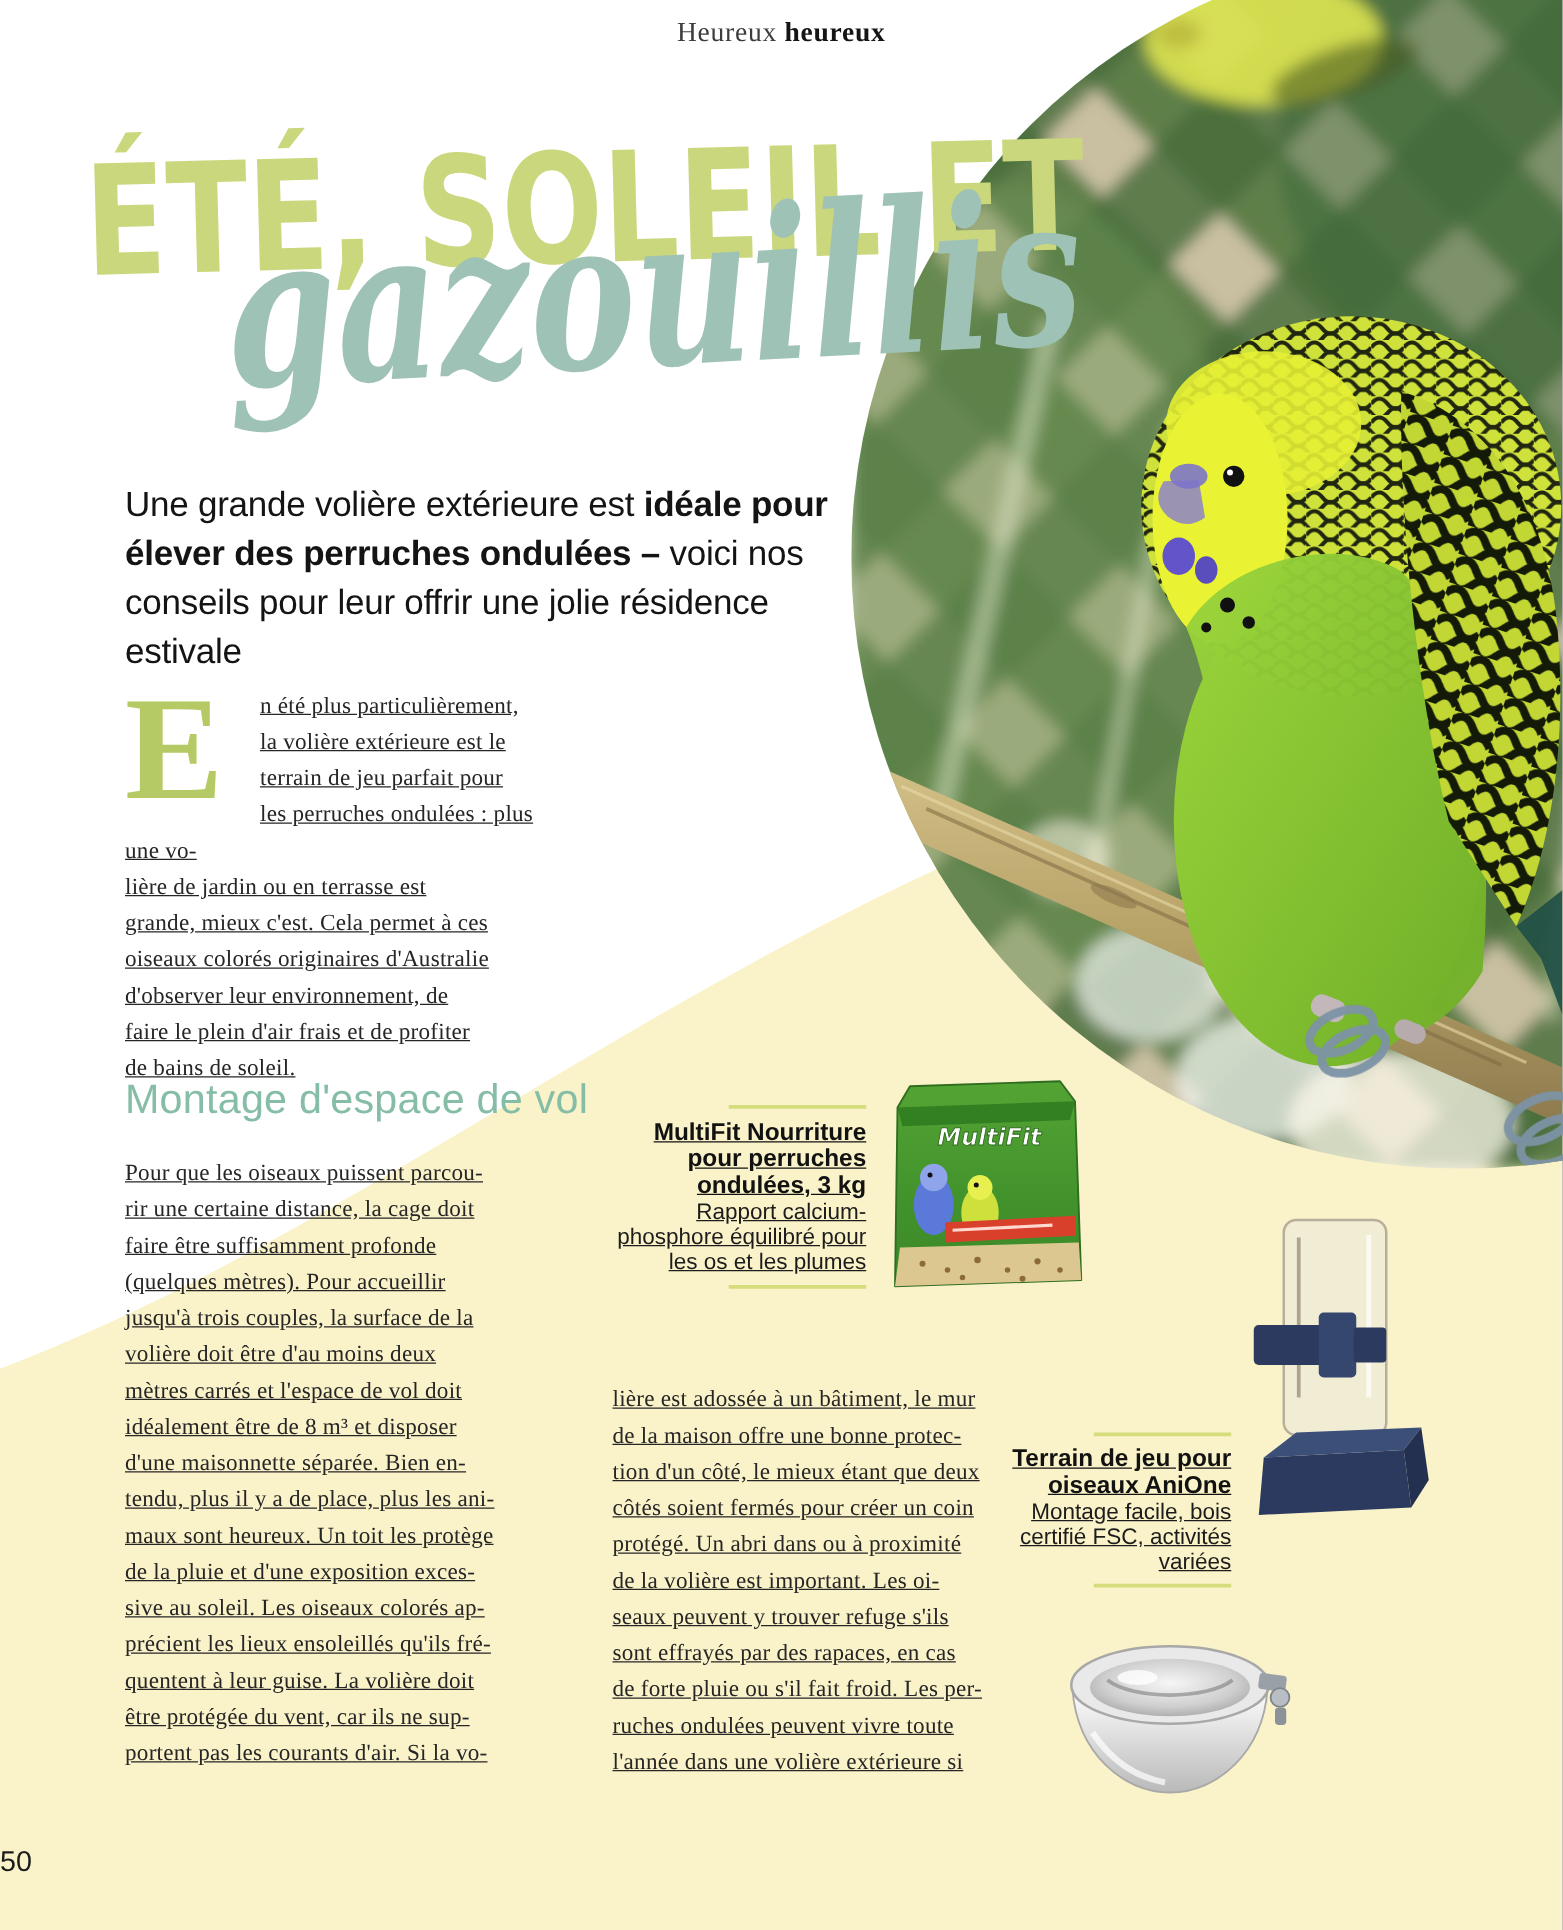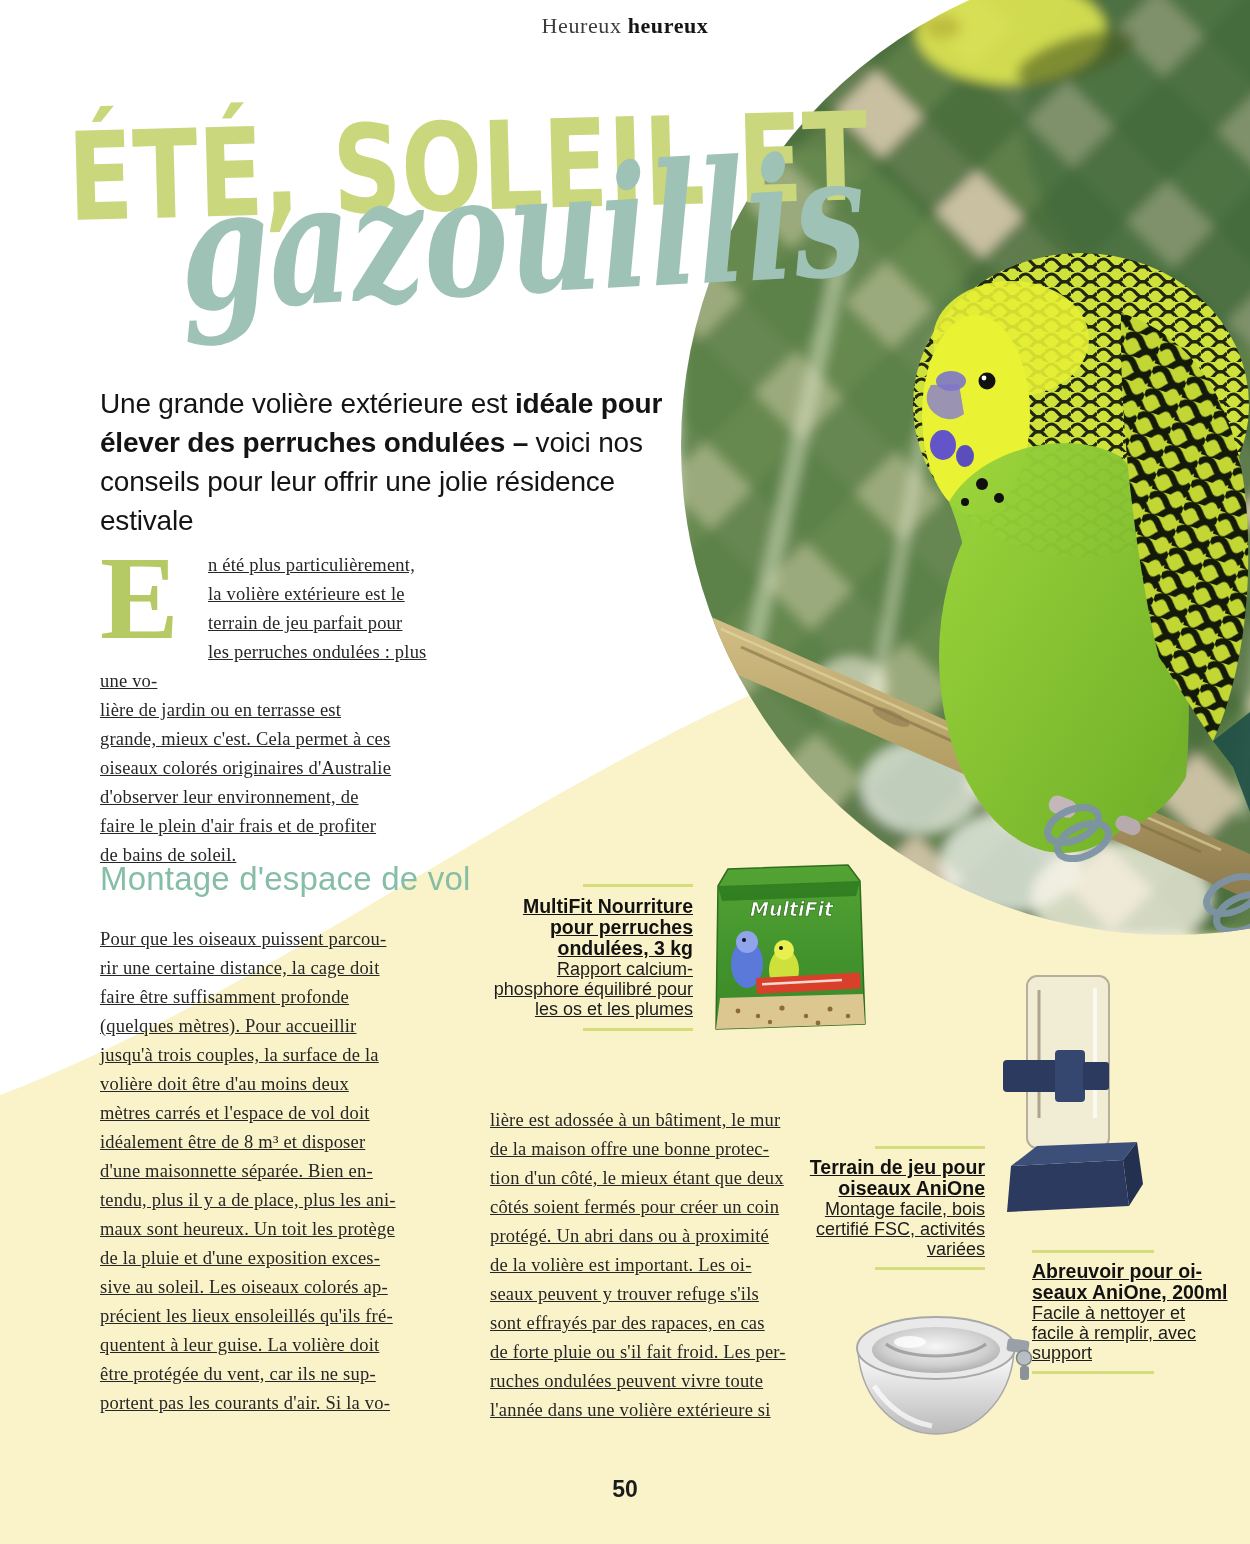--- a/index.html
+++ b/index.html
@@ -51,22 +51,22 @@
   .co-terrain .rule.bottom{margin:8px 0 0 auto;}
   .co-abreuvoir{left:1032px;top:1250px;width:205px;text-align:left;}
   .co-abreuvoir .rule{width:122px;margin:0 0 8px 0;}
   .co-abreuvoir .rule.bottom{margin:8px 0 0 0;}
 
   .prod{position:absolute;z-index:3;}
   .prod-bag{left:698px;top:856px;}
   .prod-feeder{left:995px;top:968px;}
   .prod-bowl{left:840px;top:1286px;}
 
-  .page-number{position:absolute;left:0;right:0;top:1476px;text-align:center;z-index:3;
-    font-weight:700;font-size:23px;color:#1b1b1b;}
+  .page-number{position:absolute;left:0;right:0;top:1476px;text-align:left;z-index:3;
+    font-weight:400;font-size:23px;color:#1b1b1b;}
 </style>
 </head>
 <body>
 
 <div class="page">
 
   <svg class="layer z1" width="1250" height="1544" viewBox="0 0 1250 1544" aria-hidden="true">
     <path d="M 0 1095 C 250 1000, 480 820, 750 695 C 900 628 1100 608 1250 620 L 1250 1544 L 0 1544 Z" fill="#faf3c9"></path>
   </svg>
 
@@ -238,29 +238,20 @@
   <div class="callout co-terrain">
     <div class="rule"></div>
     <div class="title lines">Terrain de jeu pour
 oiseaux AniOne</div>
     <div class="lines">Montage facile, bois
 certifié FSC, activités
 variées</div>
     <div class="rule bottom"></div>
   </div>
 
-  <div class="callout co-abreuvoir">
-    <div class="rule"></div>
-    <div class="title lines">Abreuvoir pour oi-
-seaux AniOne, 200ml</div>
-    <div class="lines">Facile à nettoyer et
-facile à remplir, avec
-support</div>
-    <div class="rule bottom"></div>
-  </div>
 
   <svg class="prod prod-bag" width="182" height="182" viewBox="0 0 182 182">
     <defs>
       <linearGradient id="bagGrad" x1="0" y1="0" x2="0" y2="1">
         <stop offset="0" stop-color="#54a434"></stop>
           <stop offset="0.6" stop-color="#41922c"></stop>
         <stop offset="1" stop-color="#3c8828"></stop>
       </linearGradient>
     </defs>
     <path d="M 20 30 L 30 13 L 150 9 L 162 25 L 167 168 L 18 173 Z" fill="url(#bagGrad)" stroke="#2f6d20" stroke-width="1.5" stroke-linejoin="round"></path>

